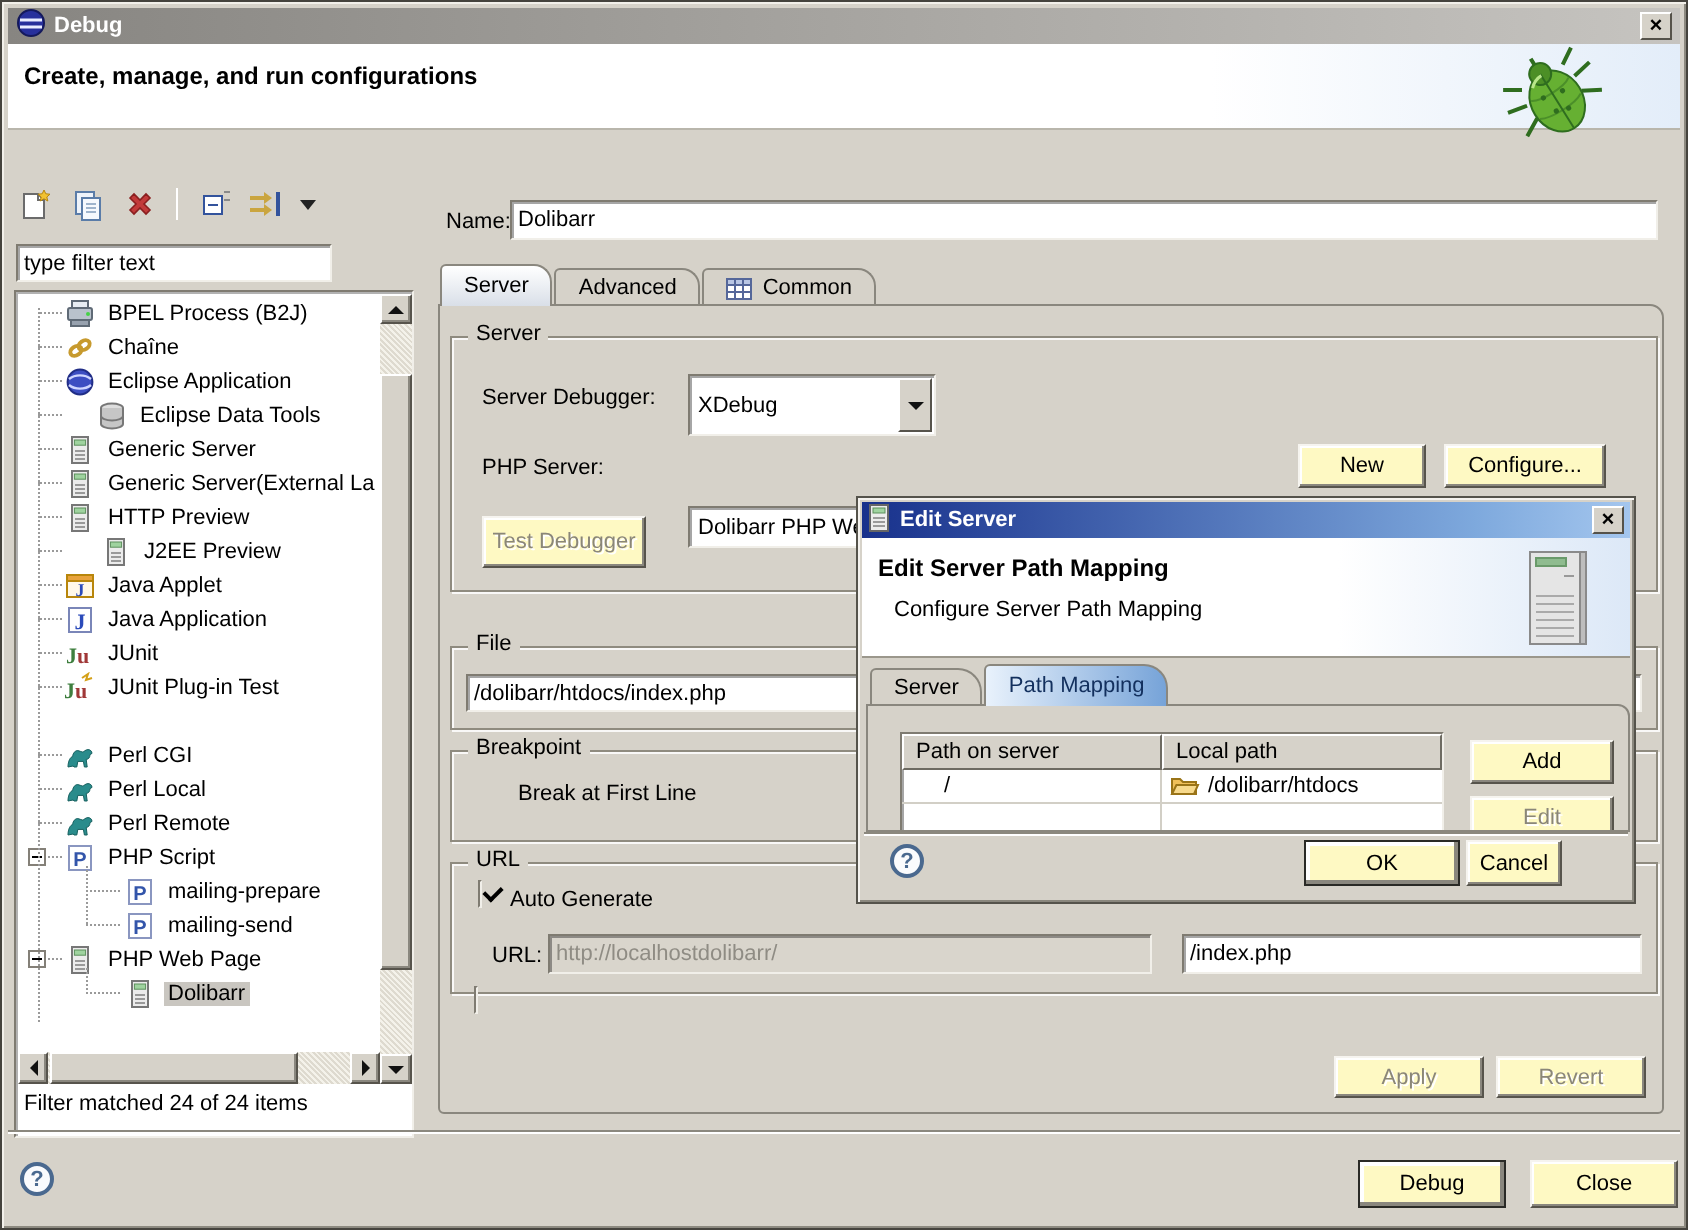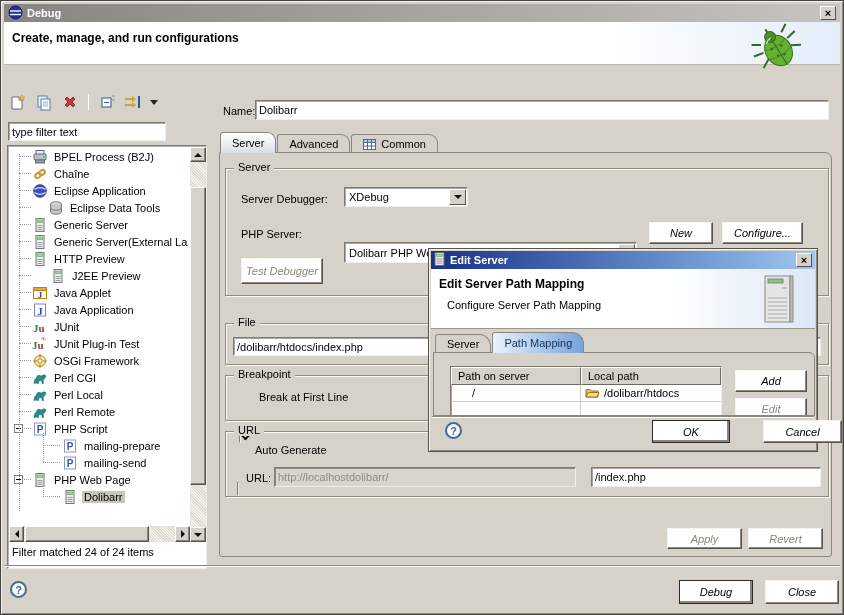--- a/index.html
+++ b/index.html
@@ -14,23 +14,23 @@
   .titlebar .ttext{color:#fff;font-weight:bold;margin-left:4px;}
   .xbtn{width:16px;height:14px;background:#d6d2c9;border:1px solid;border-color:#fff #55524a #55524a #fff;
       display:flex;align-items:center;justify-content:center;font-weight:bold;font-size:11px;line-height:1;}
   .titlebar .xbtn{position:absolute;right:4px;top:2px;}
   
   .banner{left:3px;top:21px;right:3px;height:43px;background:linear-gradient(to right,#ffffff 72%,#e3edf9);
       border-bottom:1px solid #b9b6ac;}
   .banner .heading{position:absolute;left:8px;top:9px;font-size:12px;font-weight:bold;}
   .banner .bug{position:absolute;right:34px;top:1px;}
   
-  .btn{background:#ffffff;border:1px solid;border-color:#f6f4ef #57544c #57544c #f6f4ef;
+  .btn{background:#fef9c3;border:1px solid;border-color:#f6f4ef #57544c #57544c #f6f4ef;
       box-shadow:inset -1px -1px 0 #8a877e, inset 1px 1px 0 #fff;
-      display:flex;align-items:center;justify-content:center;font-size:11px;cursor:default;font-style:italic;}
+      display:flex;align-items:center;justify-content:center;font-size:11px;cursor:default;}
   .btn.default{border-color:#2a2a26;box-shadow:inset -2px -2px 0 #8a877e, inset 2px 2px 0 #fff;}
   .btn.disabled{color:#8a8679;text-shadow:1px 1px 0 #fff;}
   .sunken{background:#fff;border:1px solid;border-color:#7f7b71 #f1efe9 #f1efe9 #7f7b71;
       box-shadow:inset 1px 1px 0 rgba(0,0,0,.35);}
   input.sunken{font-family:"Liberation Sans",sans-serif;font-size:11px;padding:0 3px;outline:none;}
   input.dis{background:#d9d5cc;color:#8f8c84;}
   .combo{display:flex;align-items:center;padding-left:4px;position:relative;}
   .combo .cbtn{position:absolute;right:1px;top:1px;bottom:1px;width:17px;background:#d6d2c9;
       border:1px solid;border-color:#fff #57544c #57544c #fff;display:flex;align-items:center;justify-content:center;}
   .tri-down{width:0;height:0;border-left:4px solid transparent;border-right:4px solid transparent;border-top:4px solid #111;}
@@ -295,31 +295,20 @@
         <div class="trow" style="top: 187px;">
           <span class="stub" style="left: 10px; width: 12px; top: 8px;"></span>
           <span class="ticon" style="margin-left: 22px;">
             <svg width="16" height="16">
               <text x="0" y="13" font-size="11" font-weight="bold" font-family="Liberation Serif,serif"><tspan fill="#3f7f3f">J</tspan><tspan fill="#a03838">u</tspan></text>
               <path d="M9 3l3-2-1 3 3-1" stroke="#d4a017" fill="none"></path>
             </svg>
           </span>
           <span class="tlabel">JUnit Plug-in Test</span>
         </div>
-        <div class="trow" style="top: 204px;">
-          <span class="stub" style="left: 10px; width: 12px; top: 8px;"></span>
-          <span class="ticon" style="margin-left: 22px;">
-            <svg width="16" height="16">
-              <circle cx="8" cy="8" r="5.5" fill="#f3e3b3" stroke="#b8860b"></circle>
-              <circle cx="8" cy="8" r="2.2" fill="#fff" stroke="#b8860b"></circle>
-              <path d="M8 1v4M8 11v4M1 8h4M11 8h4" stroke="#b8860b"></path>
-            </svg>
-          </span>
-          <span class="tlabel">OSGi Framework</span>
-        </div>
         <div class="trow" style="top: 221px;">
           <span class="stub" style="left: 10px; width: 12px; top: 8px;"></span>
           <span class="ticon" style="margin-left: 22px;">
             <svg width="16" height="16">
               <path d="M2 13.5c0-3 1.2-5 2.3-5.2.2-1.8 1.2-3 2.6-3 1 0 1.4.7 2.3.7.9 0 1.4-1.2 2.8-1.2 1.1 0 2 .8 2 1.9l-1 .6c0 1.4-.8 2.4-1.9 2.4l.5 3.8h-1.4l-.5-2.8H6.9l-.5 2.8H5L4.6 13z" fill="#2a8c8c" stroke="#17605f" stroke-width=".5"></path>
             </svg>
           </span>
           <span class="tlabel">Perl CGI</span>
         </div>
         <div class="trow" style="top: 238px;">
@@ -446,21 +435,21 @@
     </div>
 
   
   <div class="abs" style="left:218px;top:151px;width:613px;height:405px;border:1px solid #8a877e;border-radius:0 7px 3px 3px;"></div>
 
   
   <div class="abs group" style="left:224px;top:167px;width:604px;height:128px;">
     <span class="glabel">Server</span>
   </div>
   <span class="abs" style="left:240px;top:192px;">Server Debugger:</span>
-  <div class="abs sunken combo" style="left:343px;top:186px;width:124px;height:20px;">
+  <div class="abs sunken combo" style="left:343px;top:186px;width:124px;height:31px;">
     <span>XDebug</span>
     <span class="cbtn">
         <span class="tri-down"></span>
       </span>
   </div>
   <span class="abs" style="left:240px;top:227px;">PHP Server:</span>
   <div class="abs sunken combo" style="left:343px;top:221px;width:293px;height:21px;">
     <span>Dolibarr PHP Web Server</span>
     <span class="cbtn">
         <span class="tri-down"></span>
@@ -558,16 +547,16 @@
               <div style="width:140px;"></div>
             </div>
           </div>
       </div>
       <div class="abs btn" style="left:301px;top:17px;width:72px;height:22px;">Add</div>
       <div class="abs btn disabled" style="left:301px;top:45px;width:72px;height:22px;">Edit</div>
     </div>
     <div class="abs etched-h" style="left:3px;right:3px;top:167px;"></div>
     <div class="abs helpicon" style="left:16px;top:173px;">?</div>
     <div class="abs btn default" style="left:223px;top:171px;width:78px;height:23px;">OK</div>
-    <div class="abs btn" style="left:334px;top:171px;width:79px;height:23px;">Cancel</div>
+    <div class="abs btn" style="left:304px;top:171px;width:48px;height:23px;">Cancel</div>
   </div>
 
 </div>
 
 </body></html>

